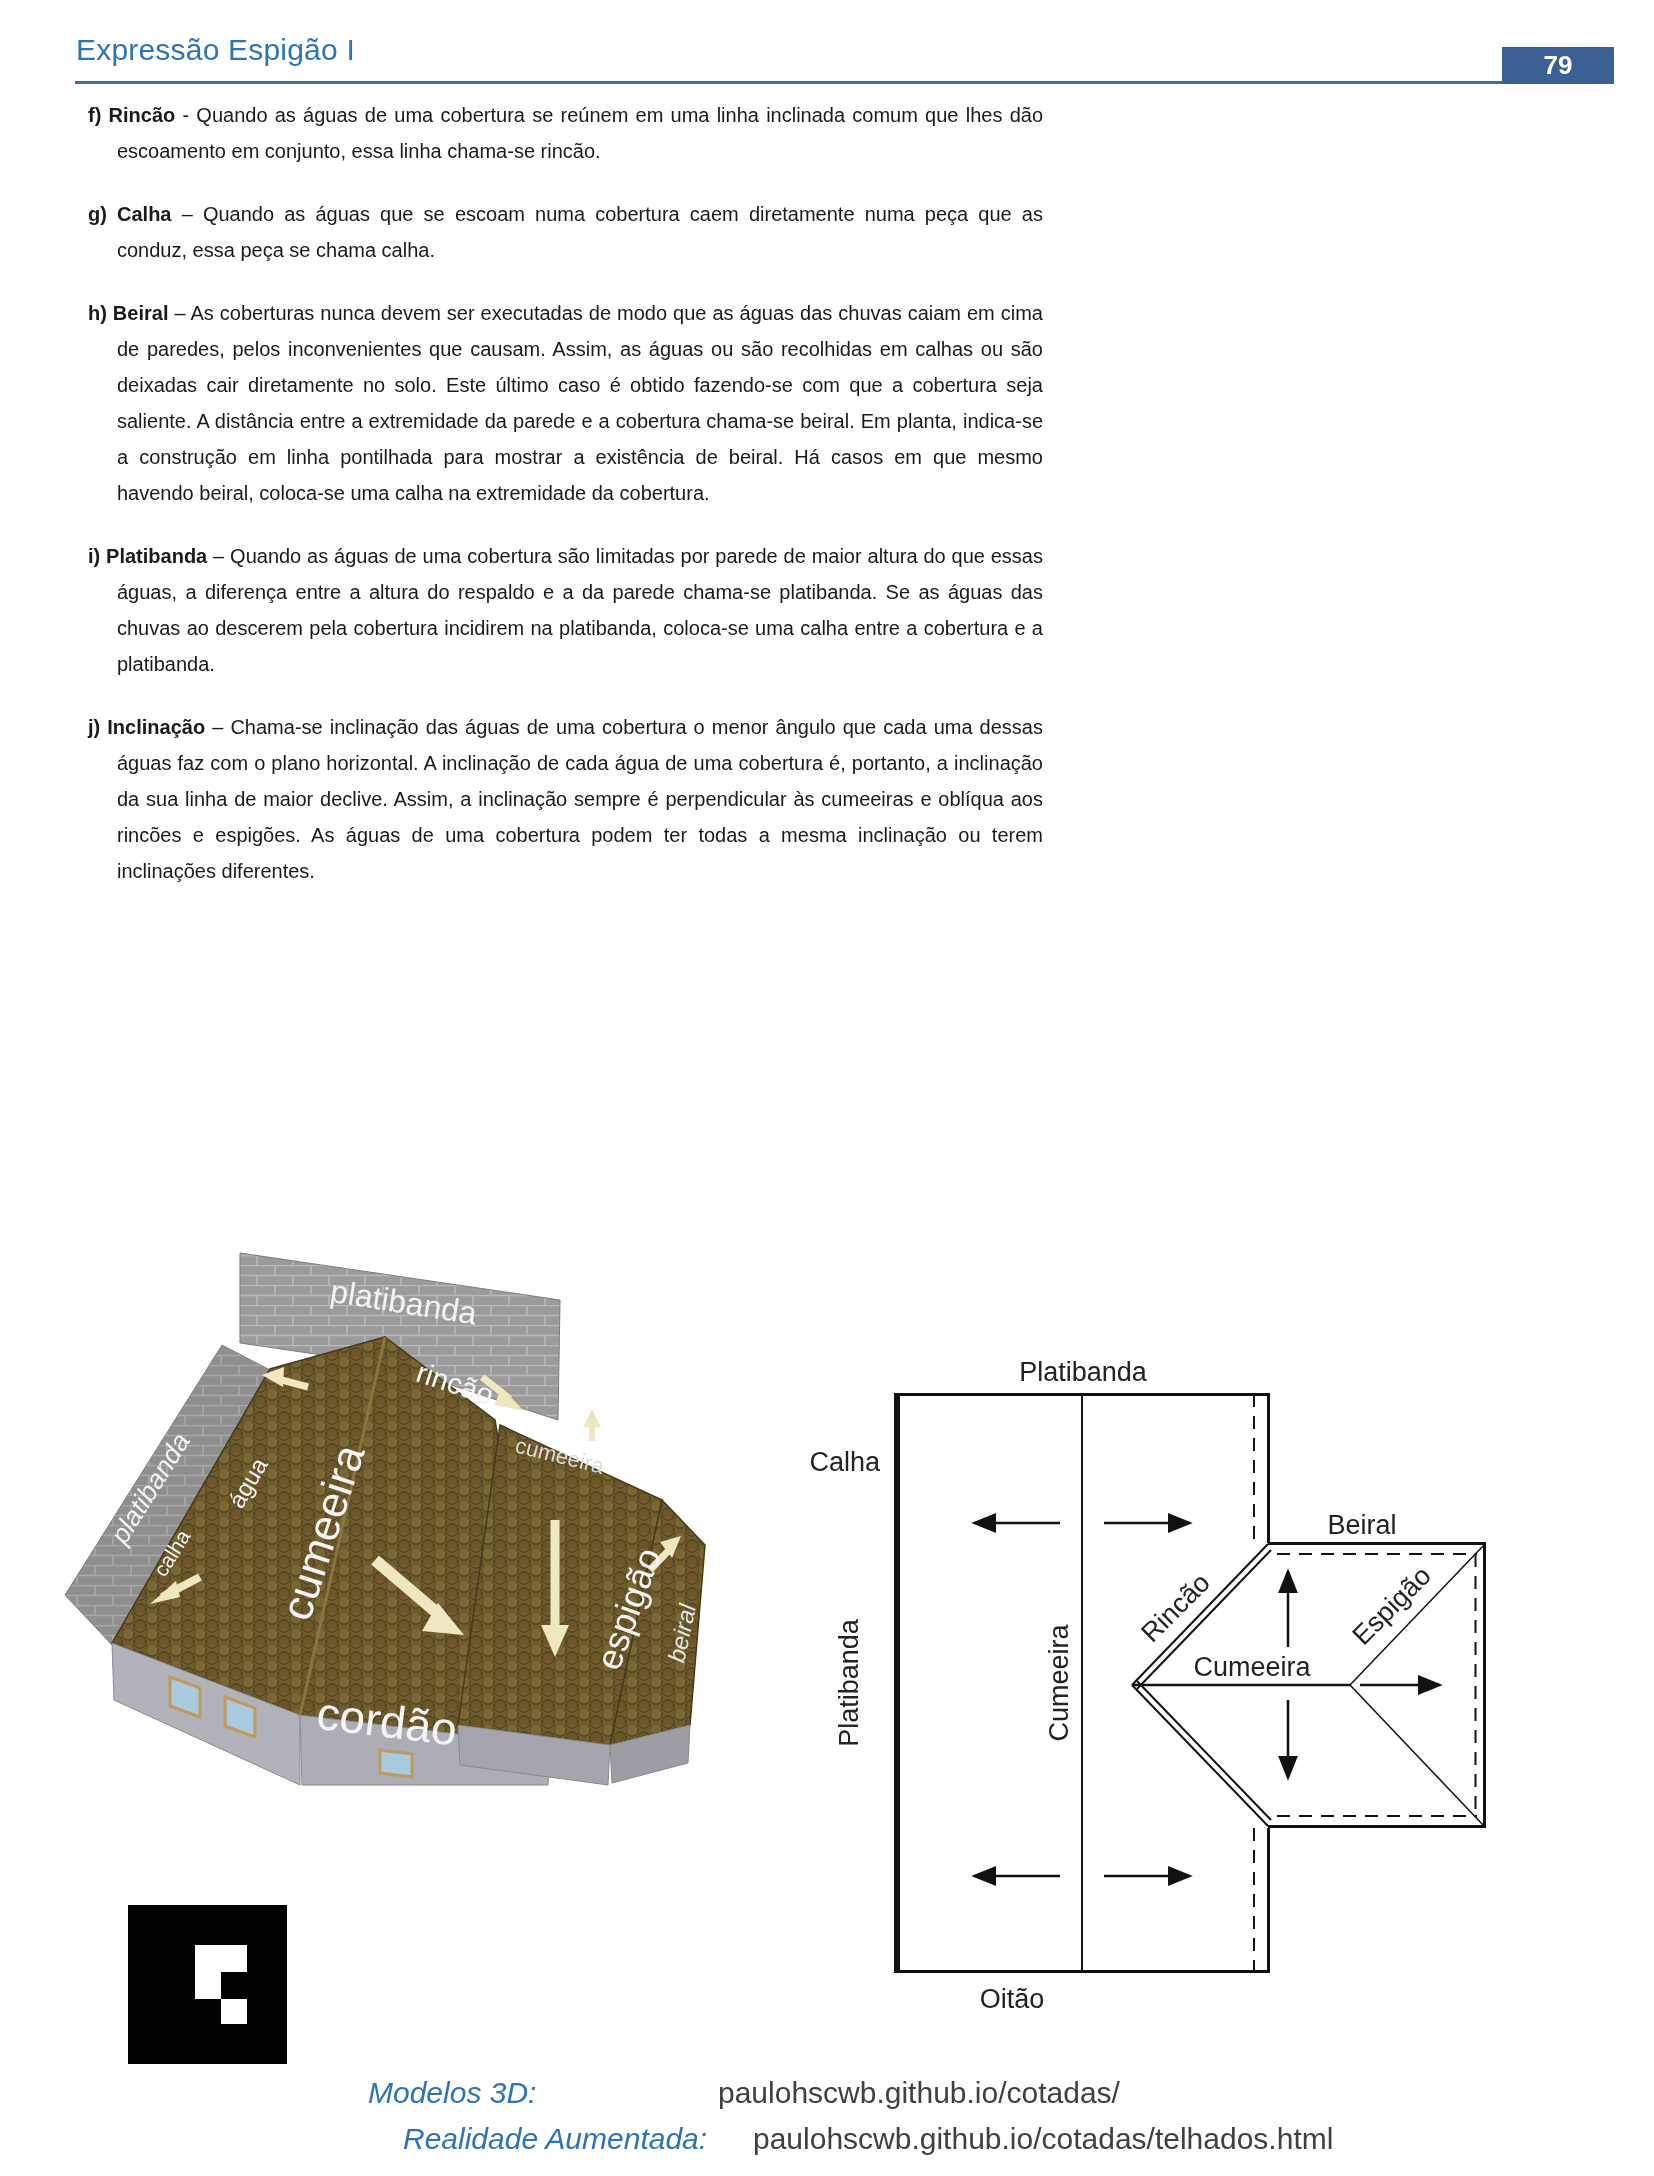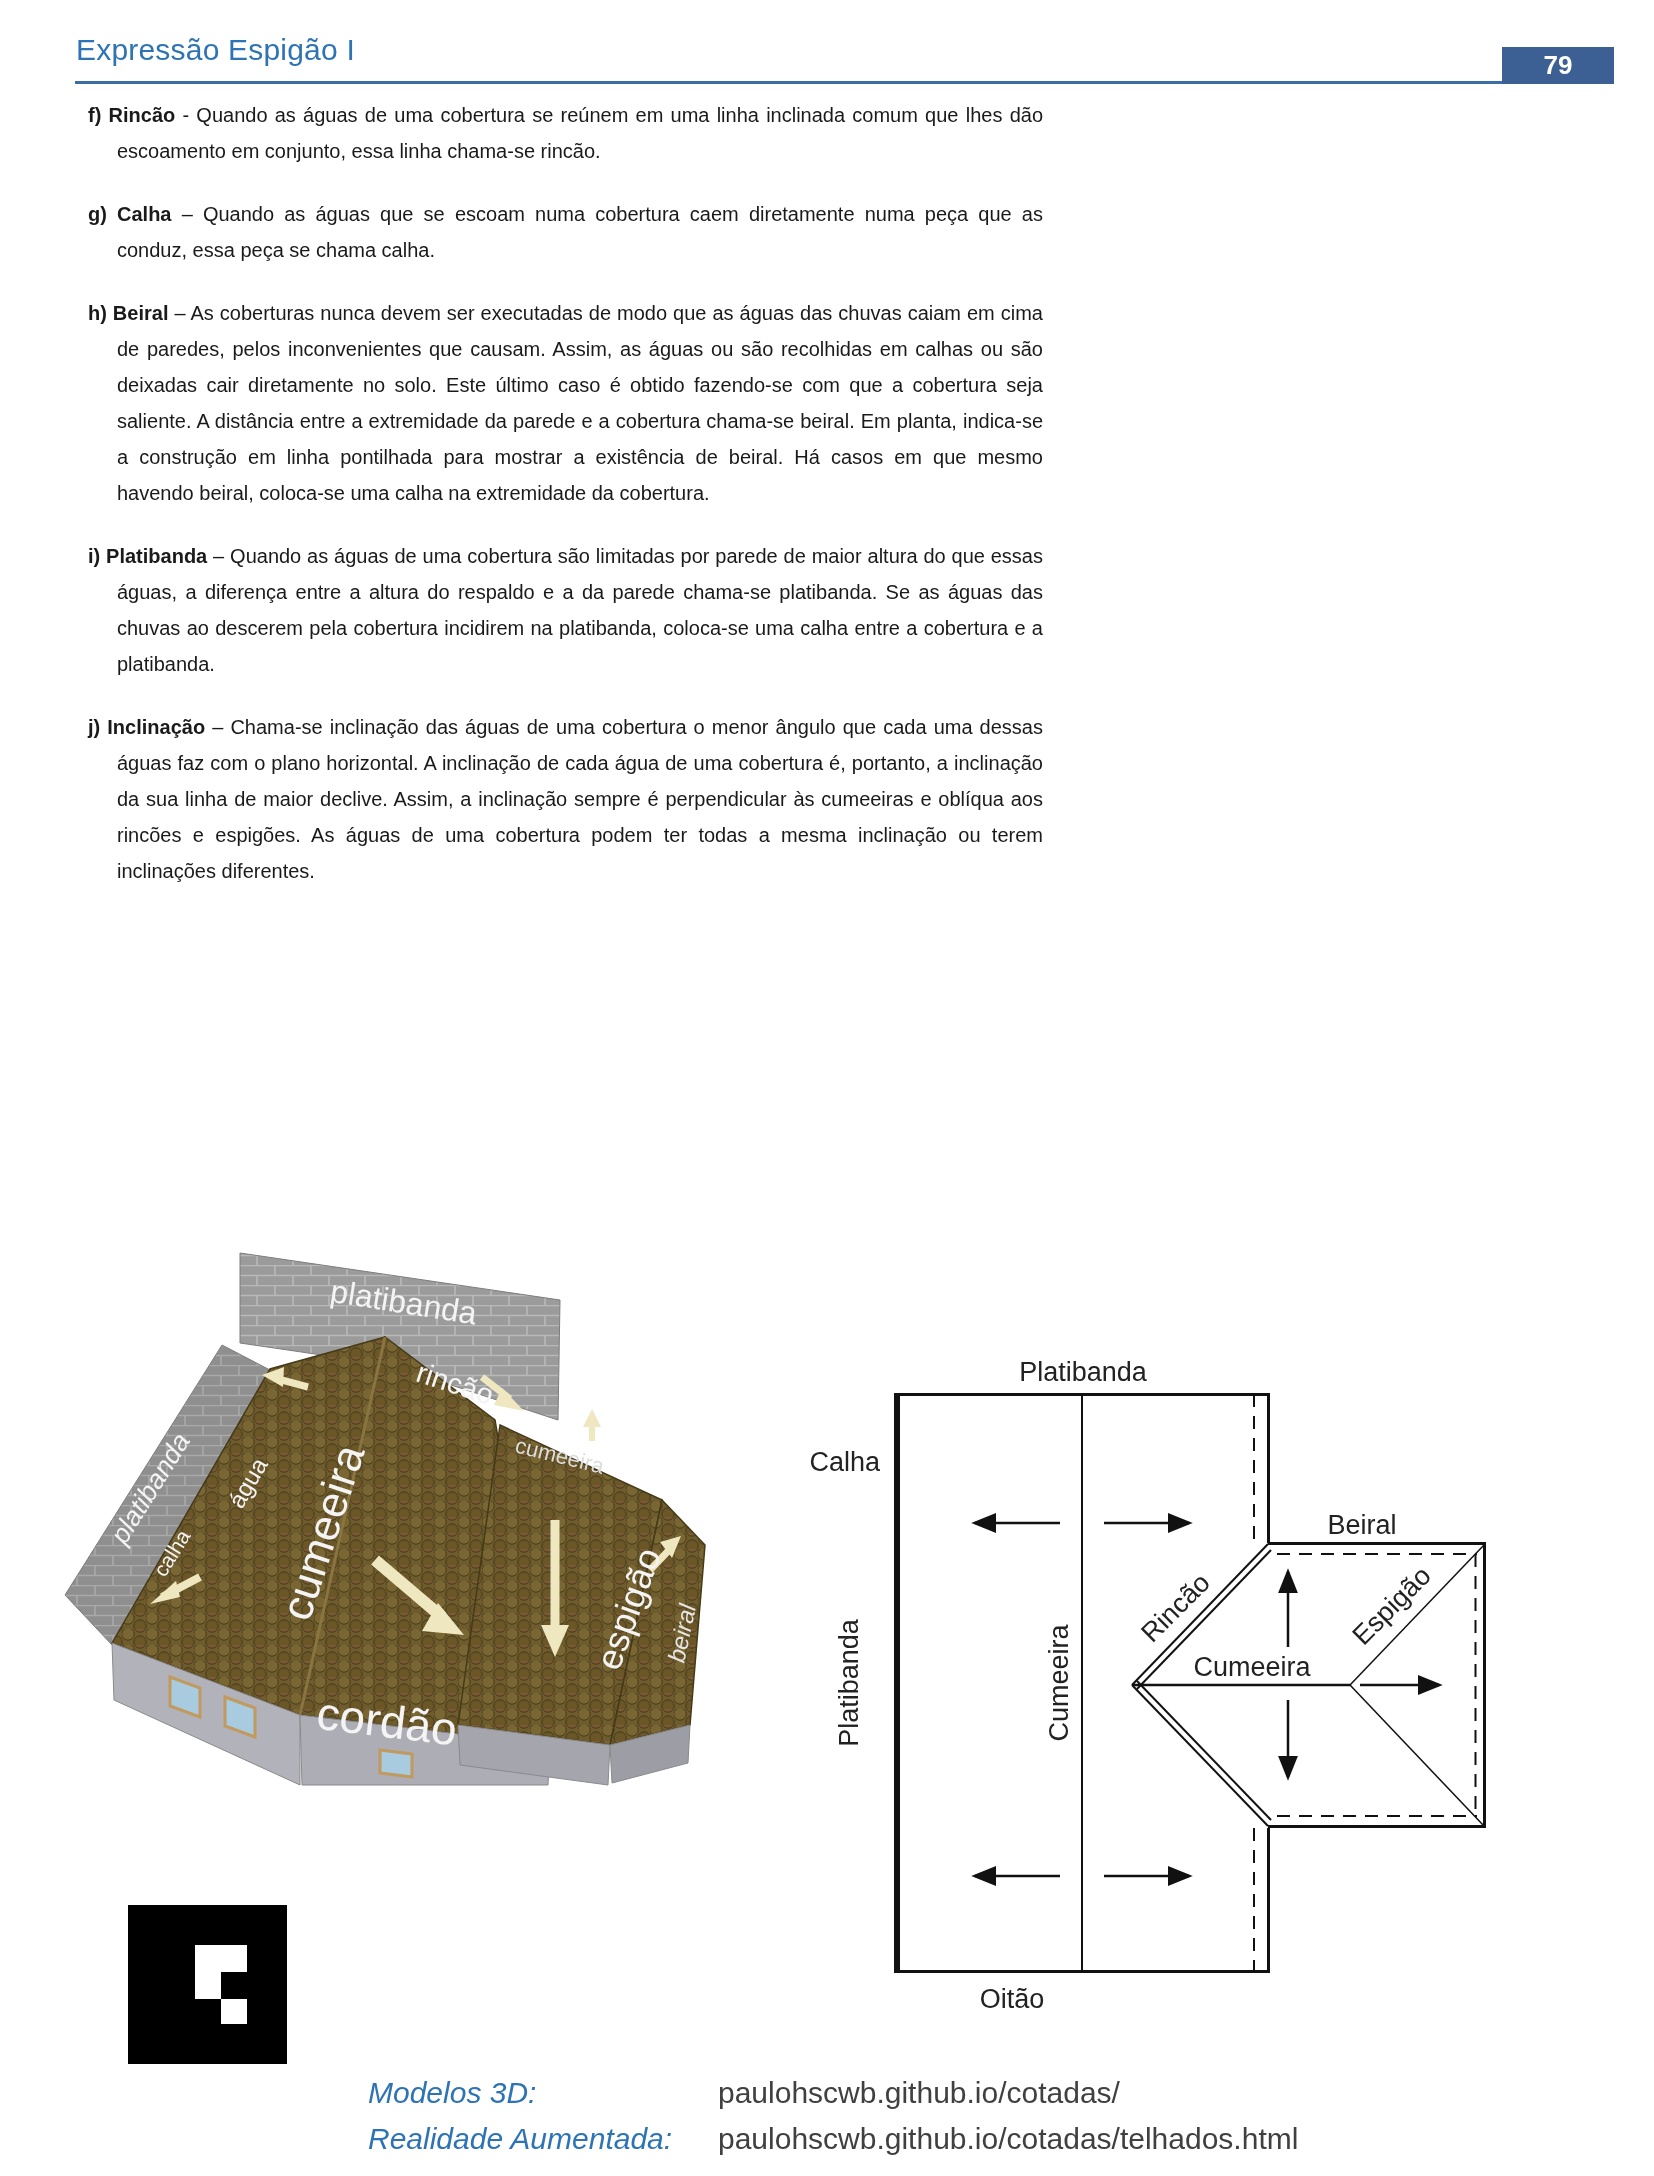--- a/index.html
+++ b/index.html
@@ -28,21 +28,21 @@
   .defs .b{font-weight:bold;}
   
   .fig3d{position:absolute;left:50px;top:1245px;width:660px;height:545px;}
   .figplan{position:absolute;left:780px;top:1340px;width:760px;height:680px;}
   .marker{position:absolute;left:128px;top:1905px;width:159px;height:159px;}
   
   .foot{position:absolute;left:368px;font-size:30px;white-space:nowrap;text-align:right;}
   .foot .lbl{font-style:italic;color:#2e74b5;}
   .foot .lnk{color:#404040;position:absolute;left:350px;font-style:normal;}
   .f1{top:2076px;}
-  .f2{top:2122px;}
+  .f2{top:2122px;margin-left:35px;}
   svg text{font-family:"Liberation Sans",sans-serif;}
 </style>
 </head>
 <body>
 
 <div class="hdr-title">Expressão Espigão I</div>
 <div class="hdr-rule"></div>
 <div class="hdr-page">79</div>
 
 <div class="defs">

